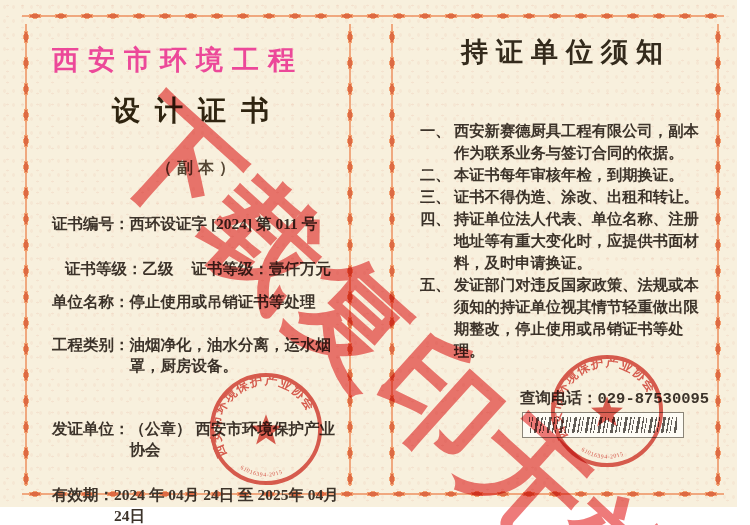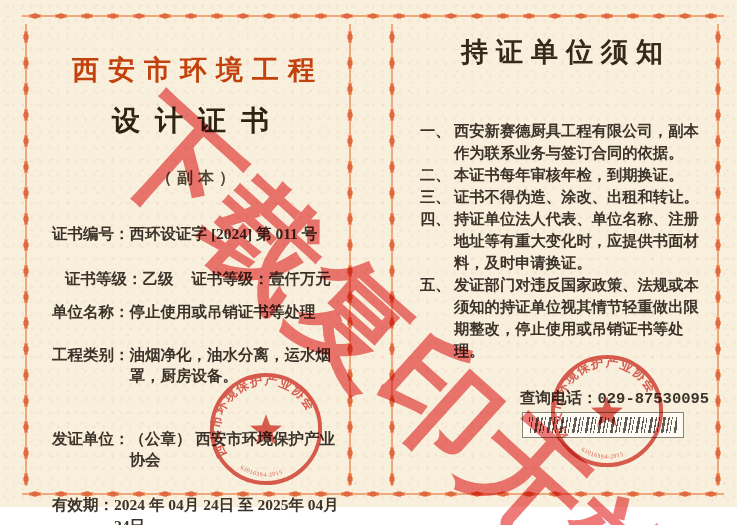--- a/index.html
+++ b/index.html
@@ -34,22 +34,22 @@
   .chain-left{left:21px;top:24px;height:462px;}
   .chain-right{left:713px;top:24px;height:462px;}
   .chain-mid-l{left:345px;top:24px;height:462px;}
   .chain-mid-r{left:387px;top:24px;height:462px;}
 
   .page{position:absolute;z-index:2;color:#3c332a;}
   .page-left{left:52px;top:40px;width:292px;}
   .page-right{left:420px;top:22px;width:292px;}
 
   .title1{
-    text-align:center;font-size:27px;font-weight:700;color:#c2410c;
-    letter-spacing:9px;white-space:nowrap;margin-top:12px;
+    font-size:27px;font-weight:700;color:#ec4899;
+    letter-spacing:9px;white-space:nowrap;margin-top:2px;
   }
   .title2{
     text-align:center;font-size:28px;font-weight:700;color:#2f2410;
     letter-spacing:15px;white-space:nowrap;margin-top:14px;
   }
   .copy-label{
     text-align:center;font-size:16px;font-weight:700;color:#554634;
     letter-spacing:5px;margin-top:28px;
   }
   .field-row{

